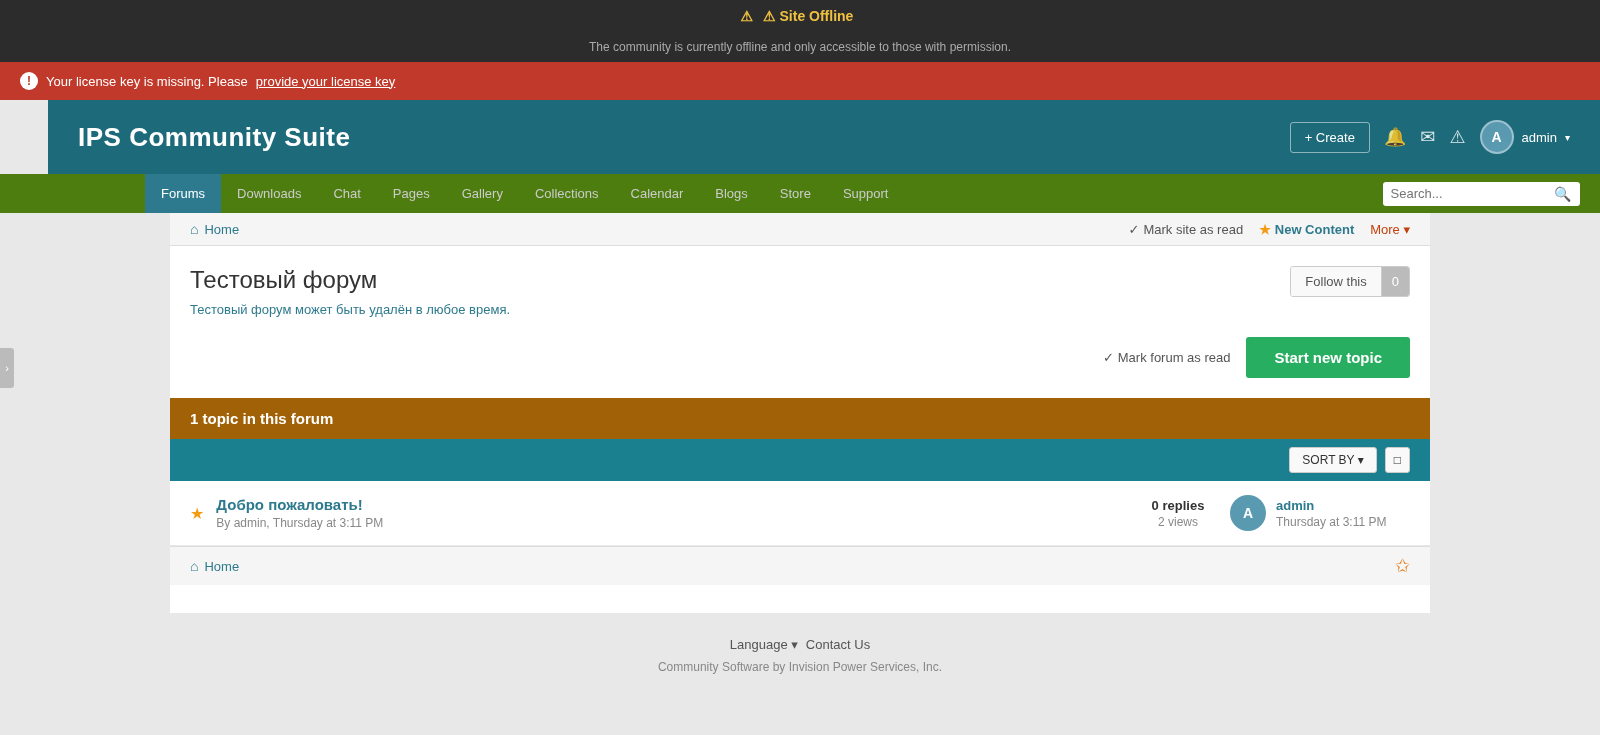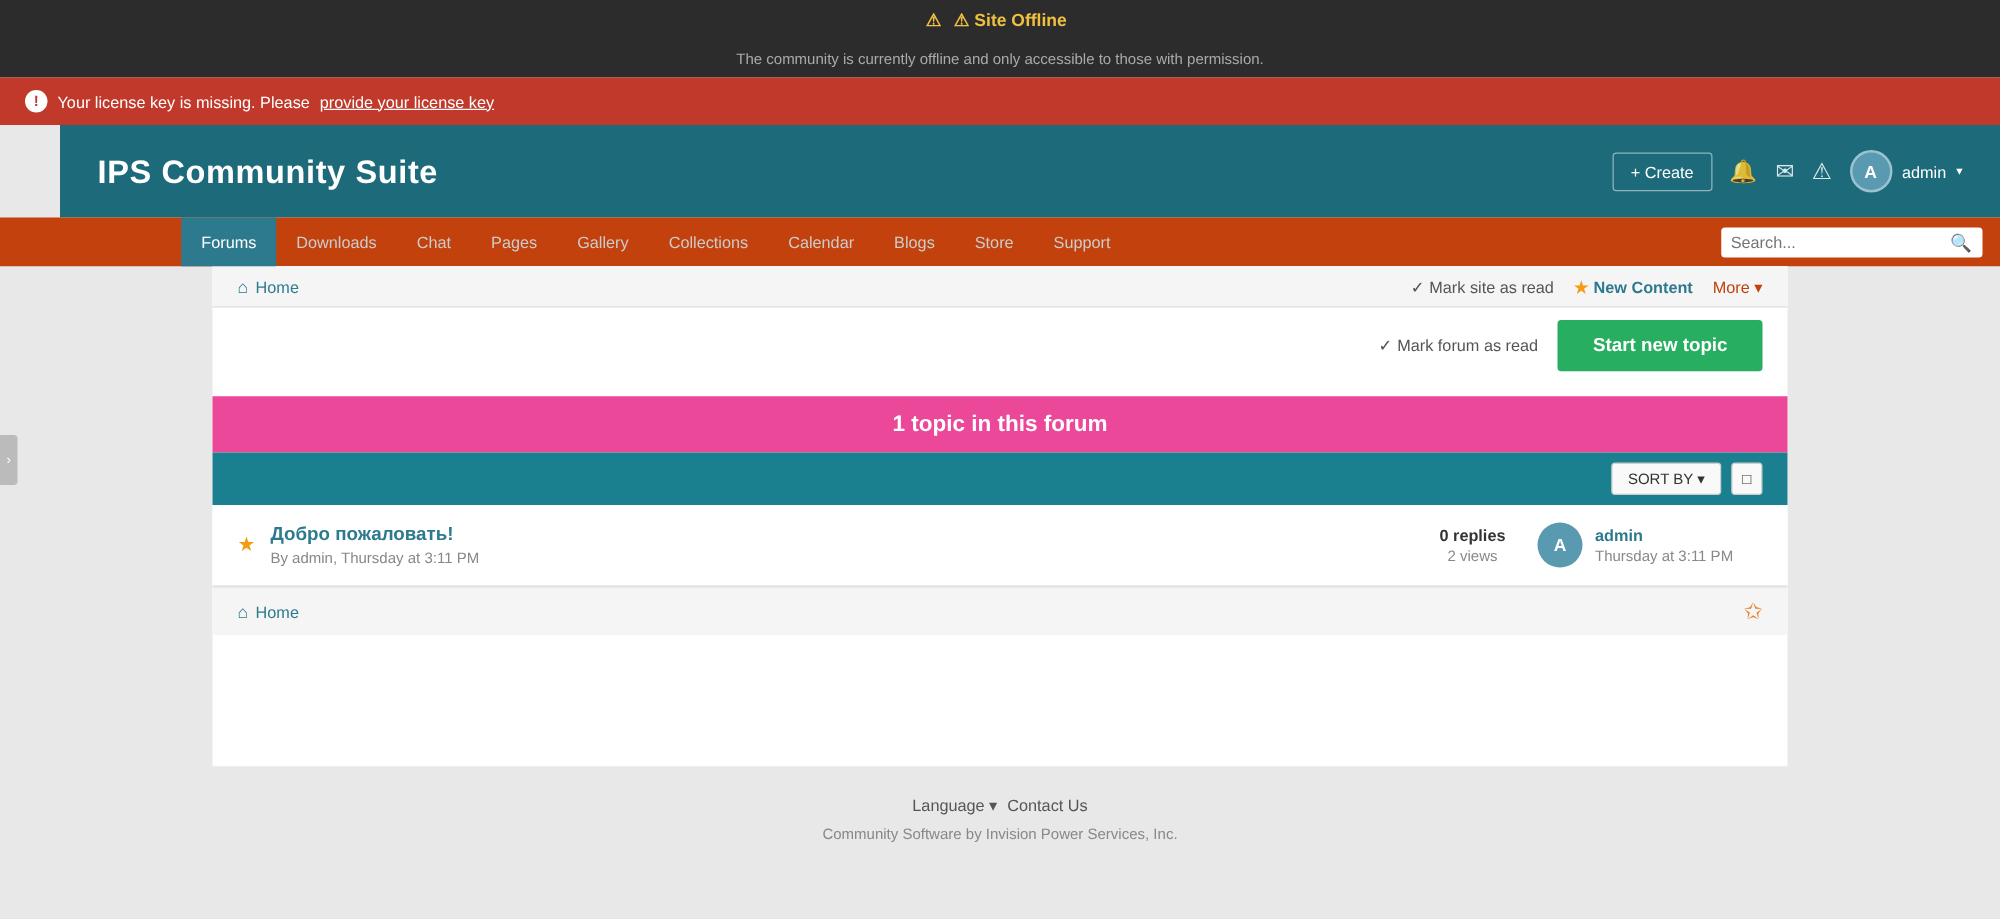--- a/index.html
+++ b/index.html
@@ -104,24 +104,24 @@
       border-radius: 50%;
       background: #5a9ab0;
       display: flex; align-items: center; justify-content: center;
       color: #fff; font-weight: bold; font-size: 14px;
       border: 2px solid rgba(255,255,255,0.4);
     }
     .user-name { color: #fff; font-size: 13px; }
 
     
     .nav-bar {
-      background: #c2410c;
-      display: flex;
-      align-items: center;
-      padding: 0 10px 0 145px;
+      background: #4d7c0f;
+      display: flex;
+      align-items: center;
+      padding: 0 0 0 145px;
       gap: 0;
     }
     .nav-item {
       color: #ccc;
       padding: 12px 16px;
       cursor: pointer;
       font-size: 13px;
       text-decoration: none;
       white-space: nowrap;
     }
@@ -129,22 +129,22 @@
       background: #2d7a8e;
       color: #fff;
     }
     .nav-search {
       margin-left: auto;
       display: flex;
       align-items: center;
       background: #fff;
       border-radius: 3px;
       padding: 4px 8px;
-      gap: 16px;
-      margin-right: 4px;
+      gap: 4px;
+      margin-right: 20px;
     }
     .nav-search input {
       border: none;
       outline: none;
       font-size: 13px;
       width: 160px;
       color: #333;
     }
     .nav-search .search-icon {
       color: #888;
@@ -264,27 +264,27 @@
       border: none;
       padding: 12px 28px;
       font-size: 15px;
       border-radius: 3px;
       cursor: pointer;
       font-weight: bold;
     }
 
     
     .topics-header {
-      background: #ec4899;
+      background: #a16207;
       color: #fff;
       padding: 12px 20px;
-      font-size: 18px;
-      display: flex;
-      align-items: center;
-      justify-content: center;
+      font-size: 15px;
+      display: flex;
+      align-items: center;
+      justify-content: flex-start;
     }
     .topics-header-left { font-weight: bold; }
 
     
     .topics-toolbar {
       background: #1a8090;
       padding: 8px 20px;
       display: flex;
       align-items: center;
       justify-content: flex-end;
@@ -504,20 +504,30 @@
       <span class="new-content">
         <span class="star">★</span>
         <span>New Content</span>
       </span>
       <span class="more-btn">
         <span>More ▾</span>
       </span>
     </div>
   </div>
 
+  <div class="forum-header">
+    <div class="forum-title-area">
+      <h1 class="forum-title">Тестовый форум</h1>
+      <p class="forum-subtitle">Тестовый форум может быть удалён в любое время.</p>
+    </div>
+    <div class="follow-btn">
+      <span class="follow-label">Follow this</span>
+      <span class="follow-count">0</span>
+    </div>
+  </div>
 
   <div class="forum-actions-row">
     <span class="mark-forum-read">
       <span class="check">✓</span>
       <span>Mark forum as read</span>
     </span>
     <button class="start-topic-btn">Start new topic</button>
   </div>
 
   <div class="topics-header">

